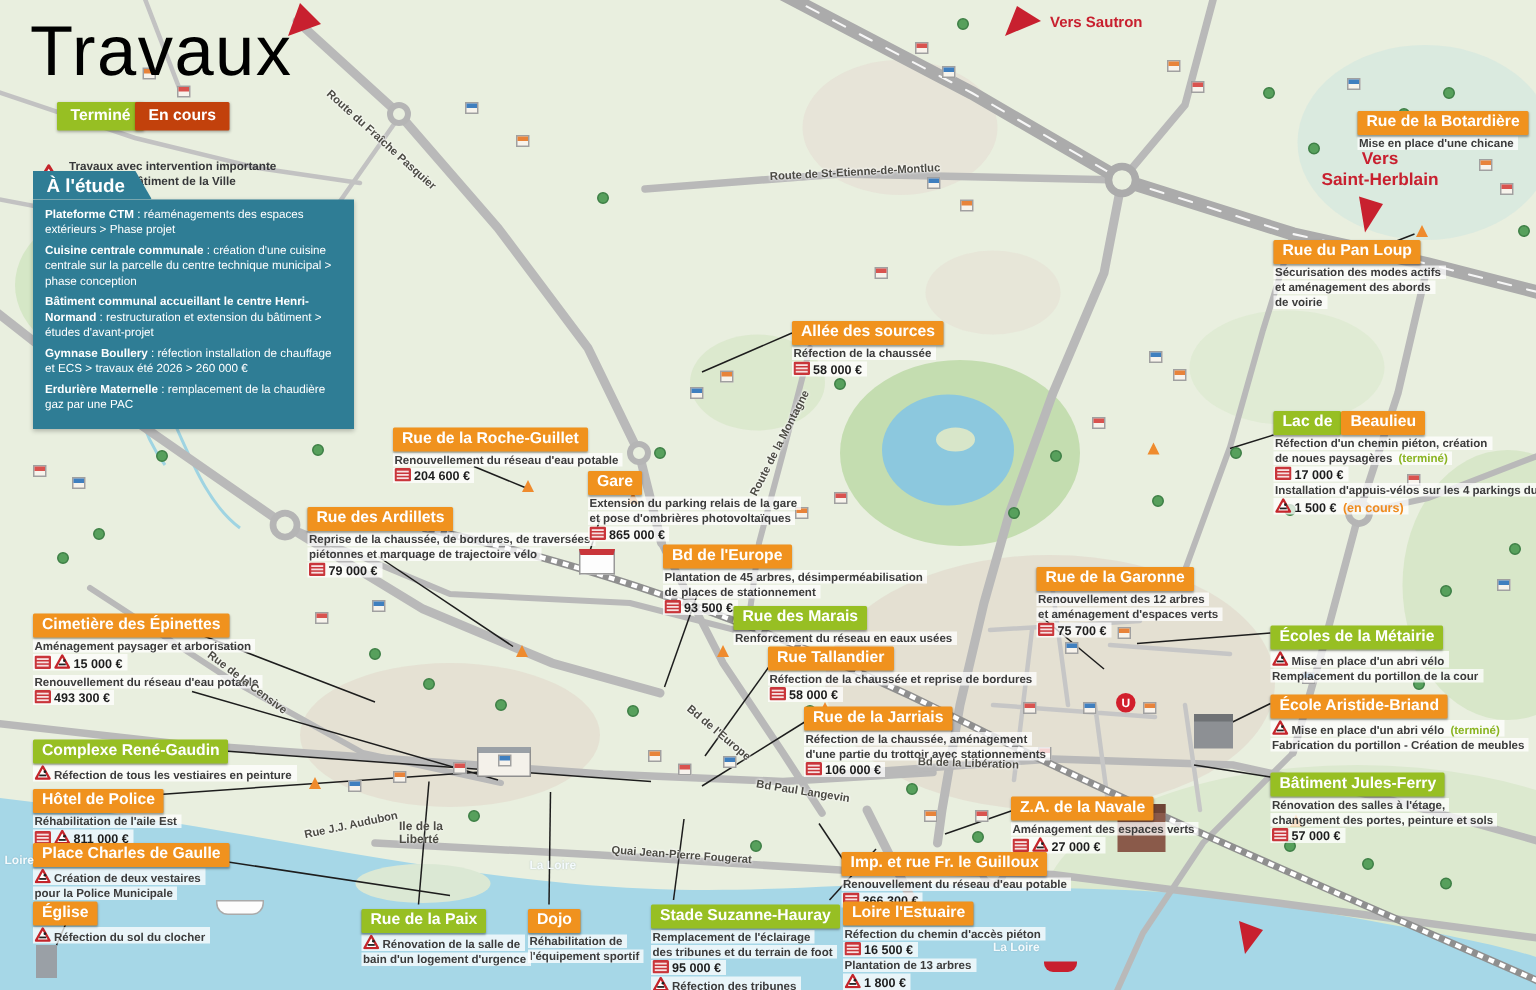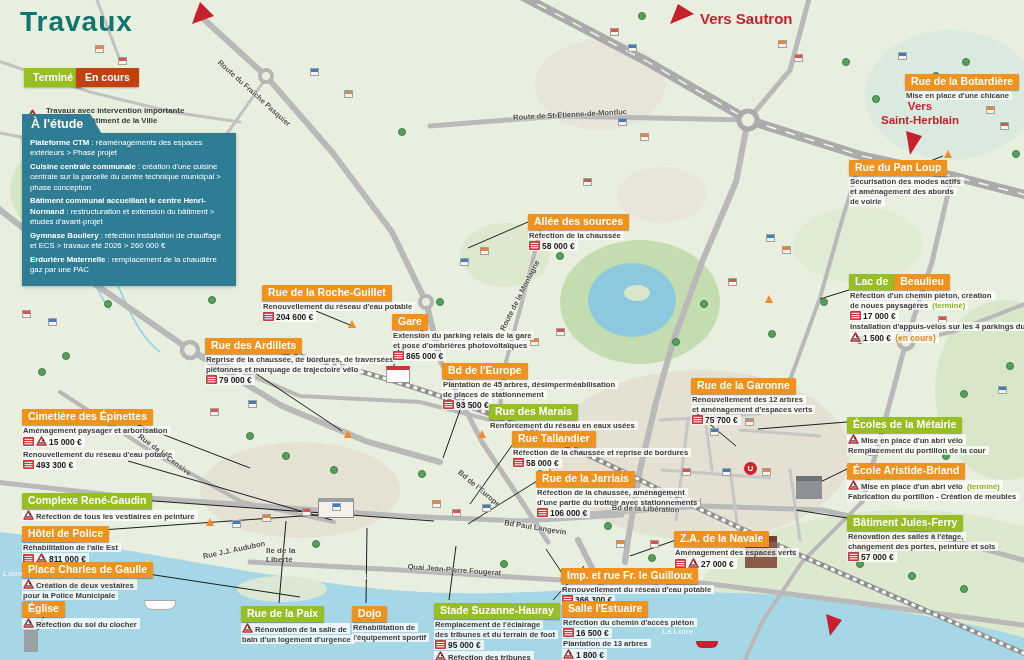--- a/index.html
+++ b/index.html
@@ -2,37 +2,37 @@
 <html><head>
 <meta charset="utf-8">
 <style>
   html,body{margin:0;padding:0;}
   body{width:1024px;height:660px;overflow:hidden;font-family:"Liberation Sans",sans-serif;}
   #stage{position:relative;width:1024px;height:660px;background:#e9efdf;overflow:hidden;}
   svg.layer{position:absolute;left:0;top:0;}
   #decor,#labels{position:absolute;left:0;top:0;width:1024px;height:660px;}
 
   
-  #title{position:absolute;left:20px;top:6px;font-size:28px;font-weight:bold;color:#0f766e;letter-spacing:1px;}
-  .lg-chip{position:absolute;font-size:10.5px;font-weight:bold;color:#fff;padding:3px 9px 4px;border-radius:1px;box-shadow:0 1px 2px rgba(0,0,0,.3);}
+  #title{position:absolute;left:20px;top:6px;font-size:47px;font-weight:normal;color:#000000;letter-spacing:1px;}
+  .lg-chip{position:absolute;font-size:10.5px;font-weight:bold;color:#fff;padding:3px 9px 4px;border-radius:1px;box-shadow:0 1px 2px rgba(0,0,0,.3);margin-left:14px;}
   #lg-done{left:24px;top:68px;background:#97bf23;}
   #lg-prog{left:76px;top:68px;background:#c2410c;}
   #warn-note{position:absolute;left:24px;top:88px;display:flex;align-items:center;gap:5px;margin-top:18px;}
   #warn-note .txt{font-size:7.8px;font-weight:bold;color:#37383a;line-height:1.3;white-space:pre-line;}
 
   
   #study{position:absolute;left:22px;top:114px;width:214px;}
   #study .tab{display:inline-block;background:#2f7d95;color:#fff;font-weight:bold;font-size:12.5px;padding:3px 18px 2px 9px;clip-path:polygon(0 0,calc(100% - 11px) 0,100% 100%,0 100%);}
   #study .body{background:#2f7d95;color:#fff;padding:5px 8px 7px;box-shadow:0 1px 3px rgba(0,0,0,.25);}
   #study .it{font-size:7.8px;line-height:1.32;margin-bottom:3.5px;}
   #study .lead{font-weight:bold;}
 
   
   .dir{position:absolute;color:#c8202f;font-weight:bold;white-space:pre-line;}
-  #dir-sautron{left:700px;top:10px;font-size:15px;}
+  #dir-sautron{left:700px;top:10px;font-size:10px;}
   #dir-herblain{left:845px;top:99px;width:150px;font-size:11.5px;text-align:center;line-height:1.25;}
 
   
   .callout{position:absolute;}
   .chip{display:inline-block;color:#fff;font-weight:bold;font-size:10.5px;padding:1.5px 6px 2.5px;border-radius:1px;box-shadow:0 1px 1.5px rgba(0,0,0,.35);}
   .chip.orange{background:#f0921e;}
   .chip.green{background:#97bf23;}
   .cl-line{width:max-content;background:rgba(255,255,255,.75);font-size:7.7px;font-weight:bold;color:#3c3c3c;padding:0 3px 0 1px;margin-top:1px;line-height:1.2;}
   .cl-line.cost{font-size:8.4px;color:#1d1d1d;}
   .cl-line .ic{vertical-align:-1px;margin-right:2px;}
@@ -516,21 +516,21 @@
         <div><span class="chip orange">Imp. et rue Fr. le Guilloux</span></div>
         <div class="cl-line "><span>Renouvellement du réseau d'eau potable</span></div>
         <div class="cl-line cost"><svg class="ic" width="11" height="9" viewBox="0 0 11 9">
             <rect width="11" height="9" rx="1" fill="#c9353a"></rect>
             <rect x="1.5" y="1.8" width="8" height="1.2" fill="#fff" opacity=".85"></rect>
             <rect x="1.5" y="4" width="8" height="1.2" fill="#fff" opacity=".85"></rect>
             <rect x="1.5" y="6.2" width="8" height="1.2" fill="#fff" opacity=".85"></rect>
           </svg><span>366 300 €</span></div>
       </div>
       <div class="callout" style="left: 562px; top: 598px;">
-        <div><span class="chip orange">Salle l'Estuaire</span></div>
+        <div><span class="chip orange">Loire l'Estuaire</span></div>
         <div class="cl-line "><span>Réfection du chemin d'accès piéton</span></div>
         <div class="cl-line cost"><svg class="ic" width="11" height="9" viewBox="0 0 11 9">
             <rect width="11" height="9" rx="1" fill="#c9353a"></rect>
             <rect x="1.5" y="1.8" width="8" height="1.2" fill="#fff" opacity=".85"></rect>
             <rect x="1.5" y="4" width="8" height="1.2" fill="#fff" opacity=".85"></rect>
             <rect x="1.5" y="6.2" width="8" height="1.2" fill="#fff" opacity=".85"></rect>
           </svg><span>16 500 €</span></div>
         <div class="cl-line "><span>Plantation de 13 arbres</span></div>
         <div class="cl-line cost"><svg class="ic" width="11" height="10" viewBox="0 0 12 11">
             <path d="M6 1 L11 10 L1 10 Z" fill="#fff" stroke="#c4252b" stroke-width="1.6" stroke-linejoin="round"></path>

